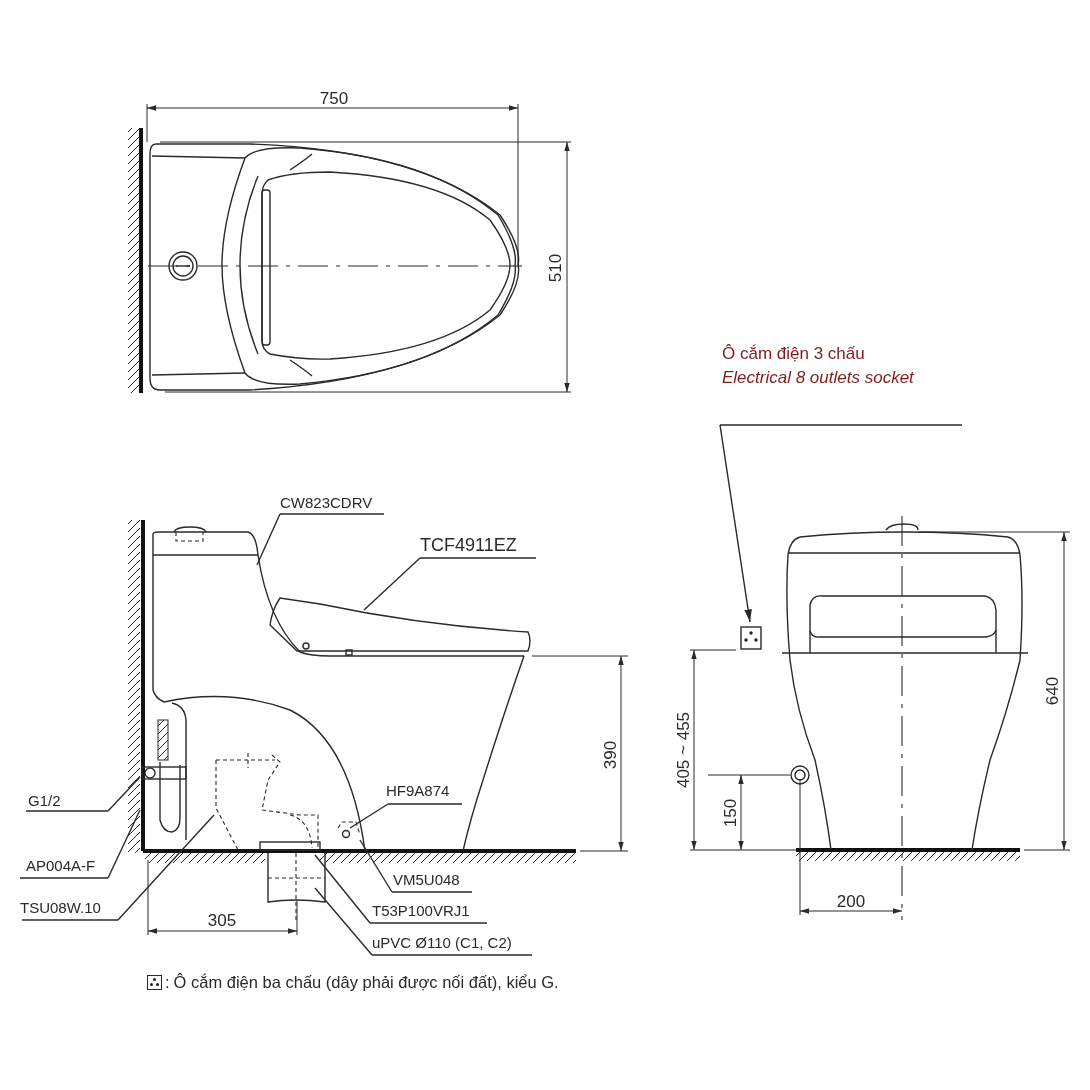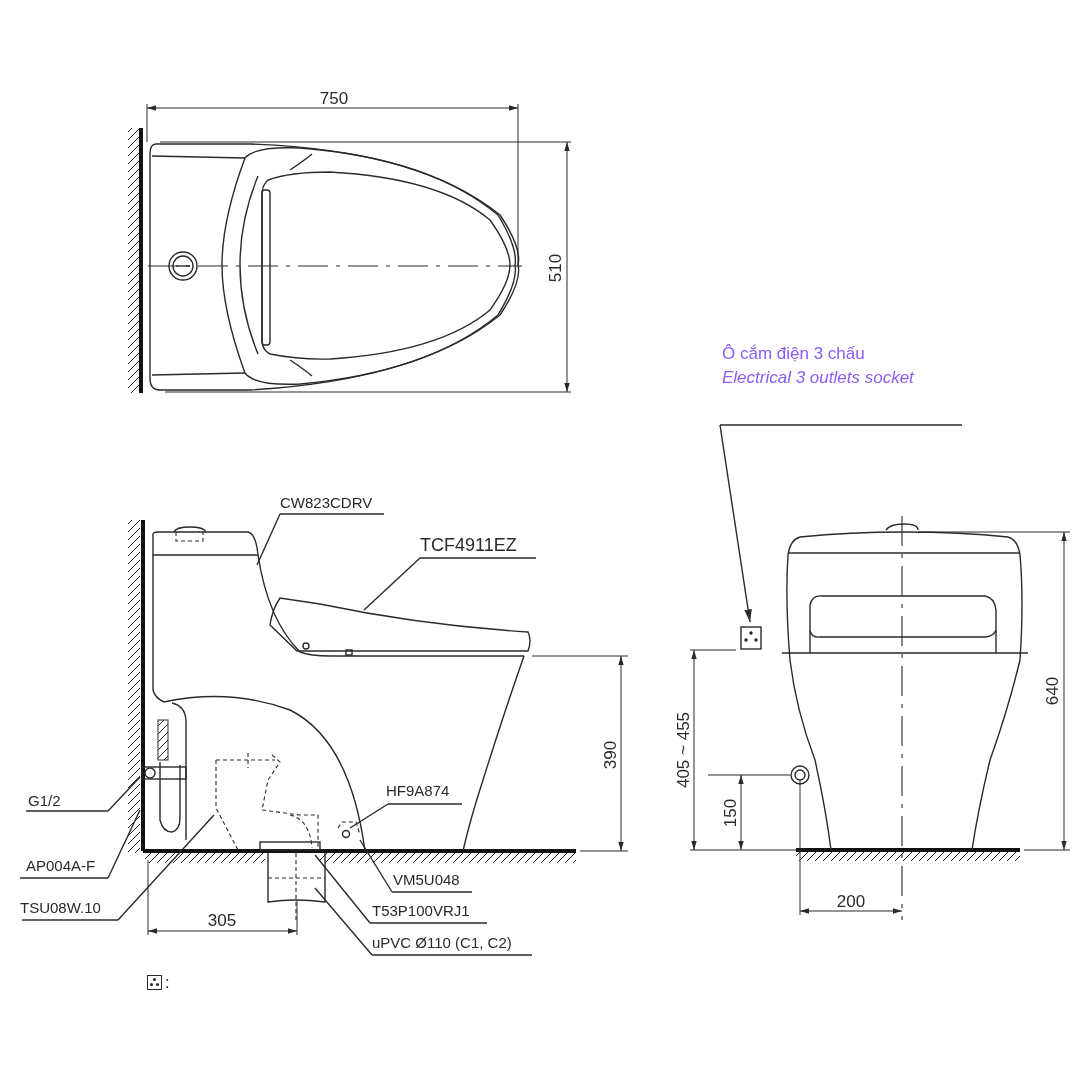--- a/index.html
+++ b/index.html
@@ -12,21 +12,21 @@
     .center { stroke: #2a2a2a; stroke-width: 1.1; fill: none; stroke-dasharray: 30 8 4 8; }
     .dim { stroke: #2a2a2a; stroke-width: 1; fill: none; }
     .lbl { font-size: 15px; }
     .dimtxt { font-size: 17px; }
     .note { position: absolute; left: 147px; top: 970px; font-size: 16.5px; color: #2a2a2a; line-height: 25px; }
     .note-row { display: flex; align-items: center; }
     .note-icon { display: inline-block; width: 15px; height: 15px; border: 1.3px solid #2a2a2a; position: relative; margin-right: 3px; box-sizing: border-box; }
     .note-icon::before { content: ""; position: absolute; left: 5px; top: 2px; width: 3px; height: 3px; background: #222; border-radius: 50%; }
     .note-icon::after { content: ""; position: absolute; left: 2px; top: 7px; width: 3px; height: 3px; background: #222; border-radius: 50%; box-shadow: 6px 0 0 #222; }
     .note-line2 { padding-left: 40px; }
-    .caption { position: absolute; left: 722px; top: 342px; font-size: 17px; color: #8b5cf6; line-height: 24px; }
+    .caption { position: absolute; left: 722px; top: 342px; font-size: 17px; color: #7f1d1d; line-height: 24px; }
     .caption .en { font-style: italic; }
   </style>
 </head>
 <body>
 
 <div id="stage">
 <svg width="1090" height="1090" viewBox="0 0 1090 1090" xmlns="http://www.w3.org/2000/svg">
   <defs>
     <marker id="arr" viewBox="0 0 10 10" refX="10" refY="5" markerWidth="9" markerHeight="9" orient="auto-start-reverse">
       <path d="M0,2 L10,5 L0,8 z" fill="#2a2a2a"></path>
@@ -202,21 +202,22 @@
     <line x1="918" y1="512" x2="1070" y2="512" class="dim"></line>
     <line x1="1024" y1="830" x2="1070" y2="830" class="dim"></line>
     <line x1="1064" y1="512" x2="1064" y2="830" class="dim" marker-start="url(#arr)" marker-end="url(#arr)"></line>
     <text x="0" y="0" transform="translate(1058,671) rotate(-90)" text-anchor="middle" class="dimtxt">640</text>
   </g>
 </svg>
 </div>
 
 <div class="caption">
   <div>Ô cắm điện 3 chấu</div>
-  <div class="en">Electrical 3 outlets socket</div>
+  <div class="en">Electrical 8 outlets socket</div>
 </div>
 
 <div class="note">
   <div class="note-row">
     <span class="note-icon"></span>
     <span>:</span>
+    <span style="margin-left:4px">Ô cắm điện ba chấu (dây phải được nối đất), kiểu G.</span>
   </div>
 </div>
 
 </body></html>

